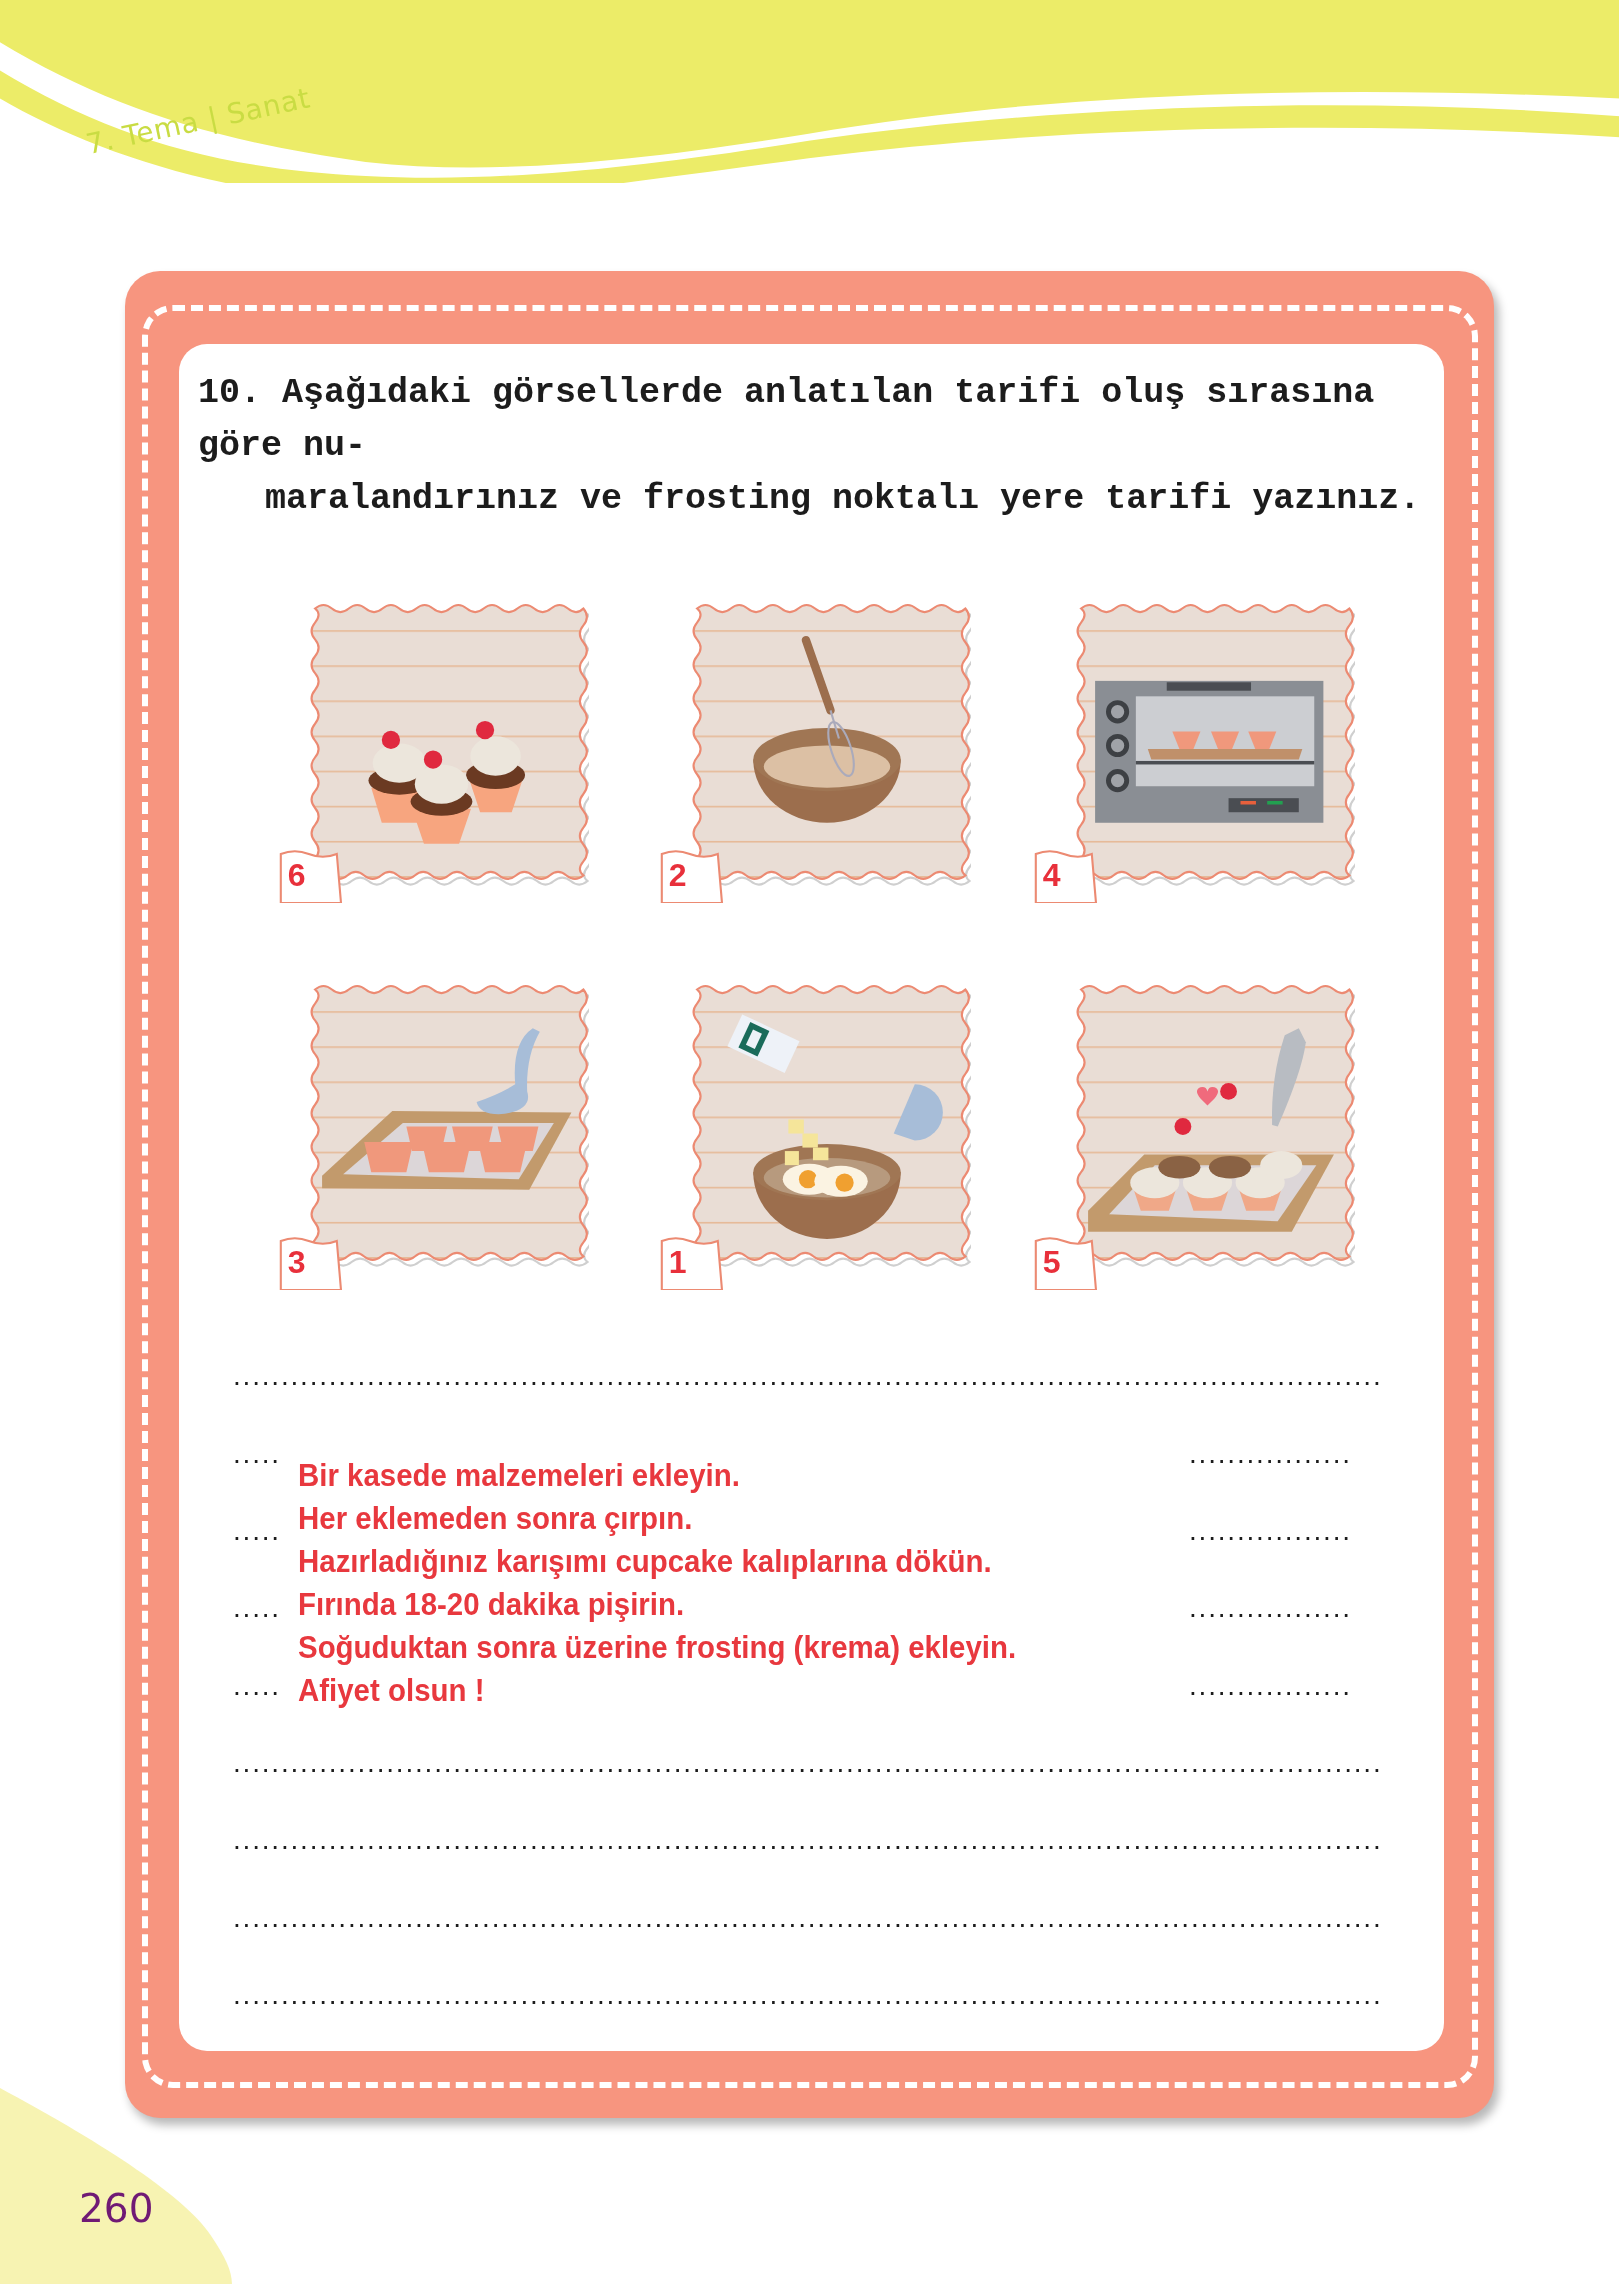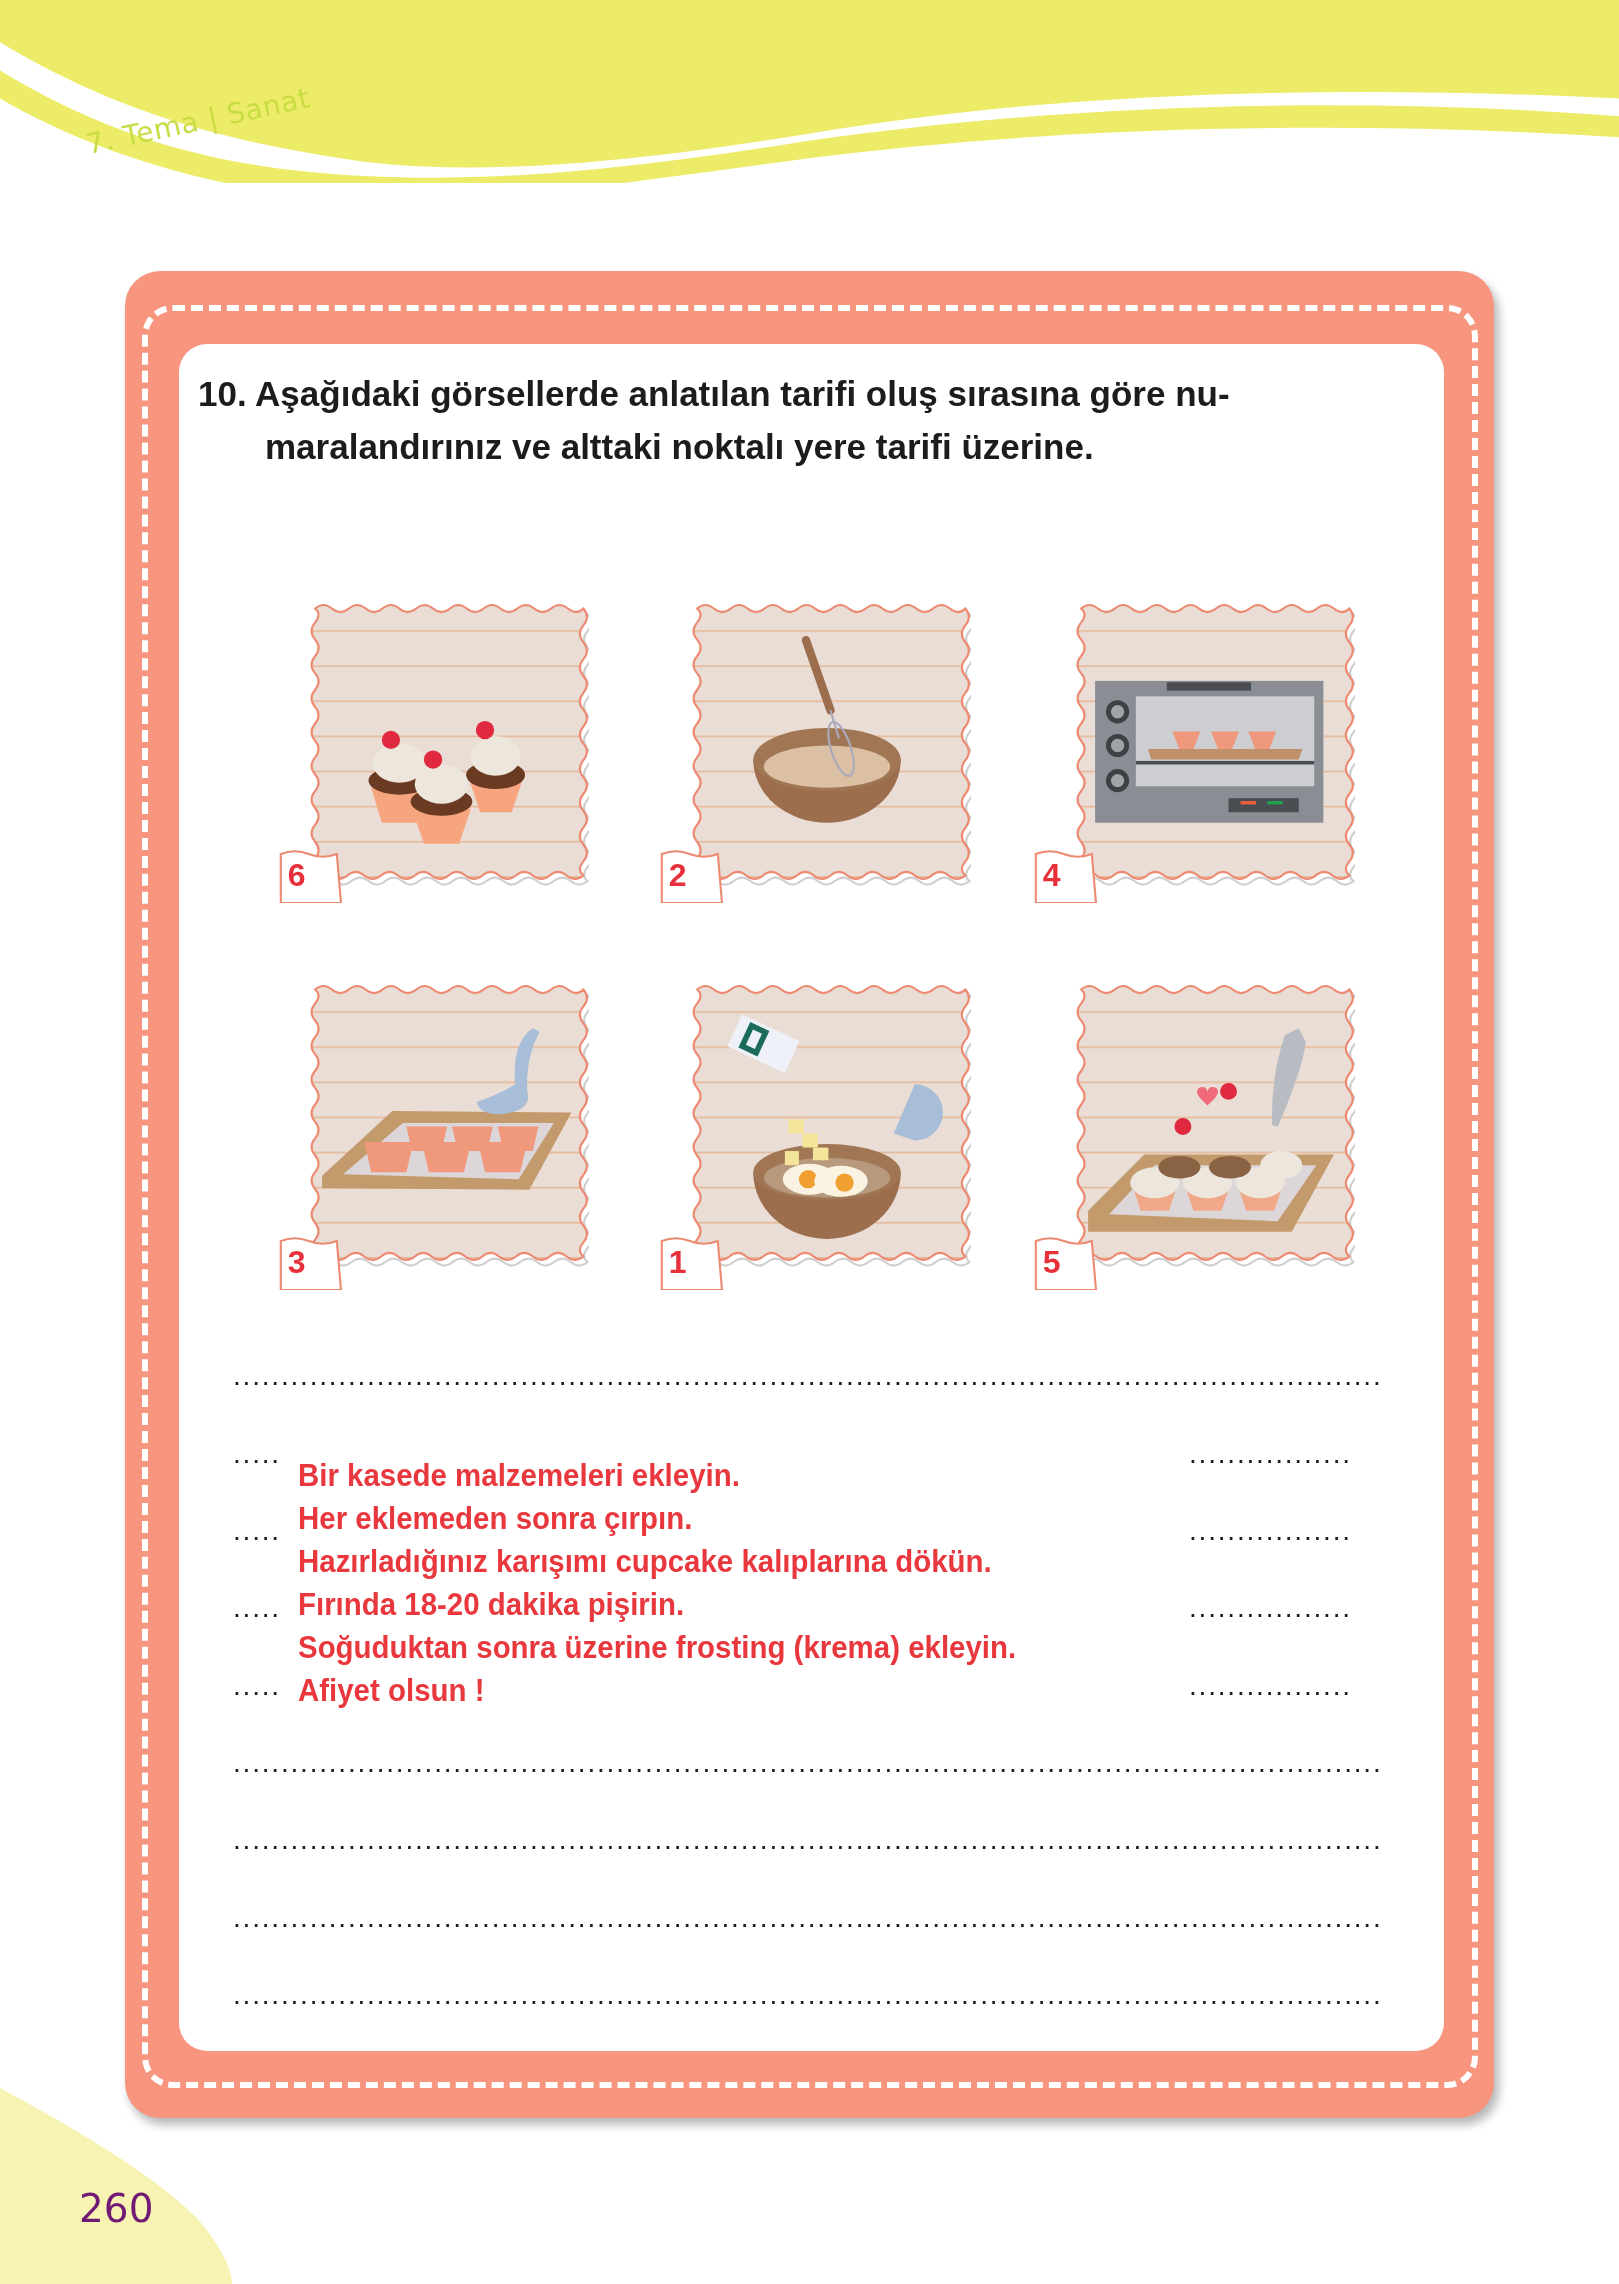--- a/index.html
+++ b/index.html
@@ -5,21 +5,21 @@
   html, body { margin:0; padding:0; }
   body { width:1620px; height:2284px; position:relative; overflow:hidden; background:#ffffff; font-family:"DejaVu Sans", sans-serif; }
   .abs { position:absolute; }
   #top-wave { left:0; top:0; width:1620px; height:183px; }
   #bottom-blob { left:0; top:2067px; width:253px; height:217px; }
   .tema { left:90px; top:128px; font-family:"DejaVu Sans", sans-serif; font-size:28px; color:#c9dc43; transform:rotate(-12deg); transform-origin:left bottom; white-space:nowrap; letter-spacing:0.7px; }
   .page-number { left:79px; top:2186px; font-family:"DejaVu Sans", sans-serif; font-size:39px; color:#701a75; }
   .frame { left:125px; top:271px; width:1369px; height:1847px; background:#f7957f; border-radius:35px; box-shadow:4.2px 7px 9.8px rgba(0,0,0,0.28); }
   .frame-dash { left:142px; top:305px; width:1336px; height:1783px; border:6.3px dashed #ffffff; border-radius:31px; box-sizing:border-box; }
   .inner { left:179px; top:344px; width:1265px; height:1707px; background:#ffffff; border-radius:28px; }
-  .question { left:198px; top:367px; width:1223px; font-family:Liberation Sans, sans-serif; font-weight:bold; font-size:35px; line-height:53px; color:#1c1c1c; }
+  .question { left:198px; top:367px; width:1223px; font-family:Liberation Mono, monospace; font-weight:bold; font-size:35px; line-height:53px; color:#1c1c1c; }
   .question .q2 { padding-left:67px; display:block; }
   .card { width:288px; height:295px; }
   .card svg { width:100%; height:100%; display:block; }
   .tag { width:70px; height:56px; }
   .tag-num { font-family:"Liberation Sans", sans-serif; font-weight:bold; font-size:32px; color:#e8303b; position:absolute; left:9.8px; top:9.8px; }
   .dots { font-family:"Liberation Sans", sans-serif; font-size:28px; color:#1c1c1c; letter-spacing:1.8px; white-space:nowrap; overflow:hidden; line-height:28px; }
   .answer { left:298px; top:1454px; font-family:"Liberation Sans", sans-serif; font-weight:bold; font-size:32px; line-height:43px; color:#e8383e; transform:scaleX(0.92); transform-origin:left top; }
   .answer div { white-space:nowrap; }
 </style>
 </head>
@@ -36,21 +36,21 @@
 </svg>
 <div class="abs page-number">260</div>
 
 <div class="abs frame"></div>
 <div class="abs frame-dash"></div>
 <div class="abs inner"></div>
 
 <div class="abs question">
   <span>10.</span>
   <span>Aşağıdaki görsellerde anlatılan tarifi oluş sırasına göre nu-</span>
-  <span class="q2">maralandırınız ve alttaki noktalı yere tarifi üzerine.</span>
+  <span class="q2">maralandırınız ve frosting noktalı yere tarifi yazınız.</span>
 </div>
 
 <svg width="0" height="0" style="position:absolute">
   <defs>
     <pattern id="stripes" width="10" height="50" patternUnits="userSpaceOnUse">
       <rect width="10" height="50" fill="#e9ddd5"></rect>
       <rect y="46" width="10" height="2" fill="#e6b48f"></rect>
     </pattern>
     <clipPath id="wavyclip">
       <path id="wavypath" d="M20,15 q12,-10 24,0 t24,0 t24,0 t24,0 t24,0 t24,0 t24,0 t24,0 t24,0 t24,0 t24,0 t24,0 t24,0 t24,0 t24,0 t22,0 q10,12 0,24 t0,24 t0,24 t0,24 t0,24 t0,24 t0,24 t0,24 t0,24 t0,24 t0,24 t0,24 t0,24 t0,24 t0,24 t0,20 q-12,10 -24,0 t-24,0 t-24,0 t-24,0 t-24,0 t-24,0 t-24,0 t-24,0 t-24,0 t-24,0 t-24,0 t-24,0 t-24,0 t-24,0 t-24,0 t-22,0 q-10,-12 0,-24 t0,-24 t0,-24 t0,-24 t0,-24 t0,-24 t0,-24 t0,-24 t0,-24 t0,-24 t0,-24 t0,-24 t0,-24 t0,-24 t0,-24 t0,-20 Z"></path>

